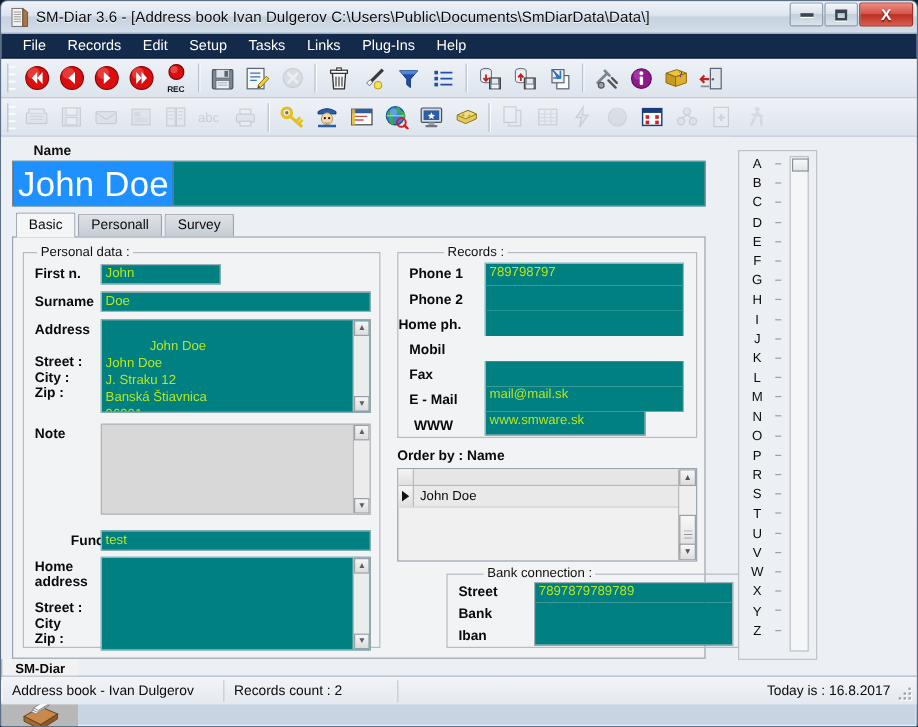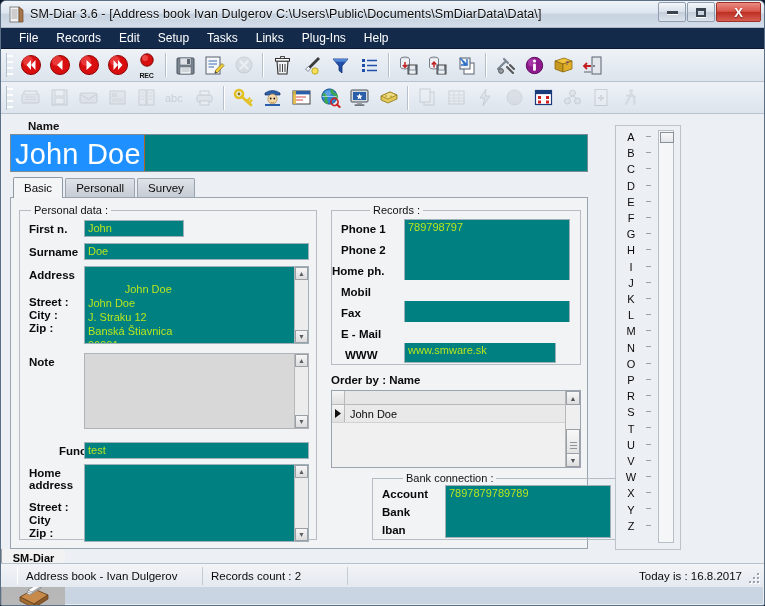--- a/index.html
+++ b/index.html
@@ -825,21 +825,22 @@
           <div class="lbl" style="left:0; top:54px;">Home ph.</div>
           <div class="lbl" style="left:9px; top:75px;">Mobil</div>
           <div class="lbl" style="left:9px; top:96px;">Fax</div>
           <div class="lbl" style="left:9px; top:117px;">E - Mail</div>
           <div class="lbl" style="left:13px; top:138px;">WWW</div>
 
           <div class="fld" style="left:72px; top:8px;   width:166px; height:19px; border-bottom:none;">789798797</div>
           <div class="fld" style="left:72px; top:27px;  width:166px; height:21px; border-top:none; border-bottom:none;"></div>
           <div class="fld" style="left:72px; top:48px;  width:166px; height:21px; border-top:none; border-bottom:none;"></div>
           <div class="fld" style="left:72px; top:90px;  width:166px; height:21px; border-top:none; border-bottom:none;"></div>
-          <div class="fld" style="left:72px; top:132px; width:152px; height:20px; border-top:none;">www.smware.sk</div>
+          <div class="fld" style="left:72px; top:111px; width:166px; height:21px; border-top:none; border-bottom:none;">mail@mail.sk</div>
+          <div class="fld" style="left:72px; top:132px; width:134px; height:20px; border-top:none;">www.smware.sk</div>
         </div>
 
         <div class="grid-title" style="left:320px; top:176px;">Order by : Name</div>
         <div class="grid" style="left:320px; top:192px; width:250px; height:78px;">
           <div class="grid-head">
             <div class="corner"></div>
           </div>
           <div class="grid-row">
             <div class="ind">
               <svg width="7" height="9" viewBox="0 0 7 9">
@@ -851,21 +852,21 @@
           <div class="grid-sb">
             <div class="arr">▲</div>
             <div class="thumb"></div>
             <div class="arr bot">▼</div>
           </div>
         </div>
 
         <div class="group" style="left:320px; top:280px; width:250px; height:62px;margin-left:41px;">
           <div class="grp-title" style="left:30px;">Bank connection :</div>
 
-          <div class="lbl" style="left:9px; top:9px;">Account</div>
+          <div class="lbl" style="left:9px; top:9px;">Street</div>
           <div class="lbl" style="left:9px; top:27px;">Bank</div>
           <div class="lbl" style="left:9px; top:45px;">Iban</div>
 
           <div class="fld" style="left:72px; top:6px;  width:166px; height:17px; border-bottom:none;">7897879789789</div>
           <div class="fld" style="left:72px; top:23px; width:166px; height:18px; border-top:none; border-bottom:none;"></div>
           <div class="fld" style="left:72px; top:41px; width:166px; height:18px; border-top:none;"></div>
         </div>
 
       </div>
 
@@ -1001,21 +1002,21 @@
           </div>
           <div class="cap">Tasks</div>
         </div>
 
       </div>
     </div>
 
   </div>
 
   <div id="statusbar">
-    <div class="sb-pane" style="width:186px;margin-left:16px;">Address book - Ivan Dulgerov</div>
+    <div class="sb-pane" style="width:186px;">Address book - Ivan Dulgerov</div>
     <div class="sb-pane" style="width:145px;">Records count : 2</div>
     <div class="sb-pane" style="flex:1; border-right:none;"></div>
     <div id="sb-today">Today is : 16.8.2017</div>
     <div id="sb-grip">
       <i style="left:9px;top:9px"></i>
         <i style="left:5px;top:9px"></i>
         <i style="left:9px;top:5px"></i>
       <i style="left:1px;top:9px"></i>
         <i style="left:5px;top:5px"></i>
         <i style="left:9px;top:1px"></i>

